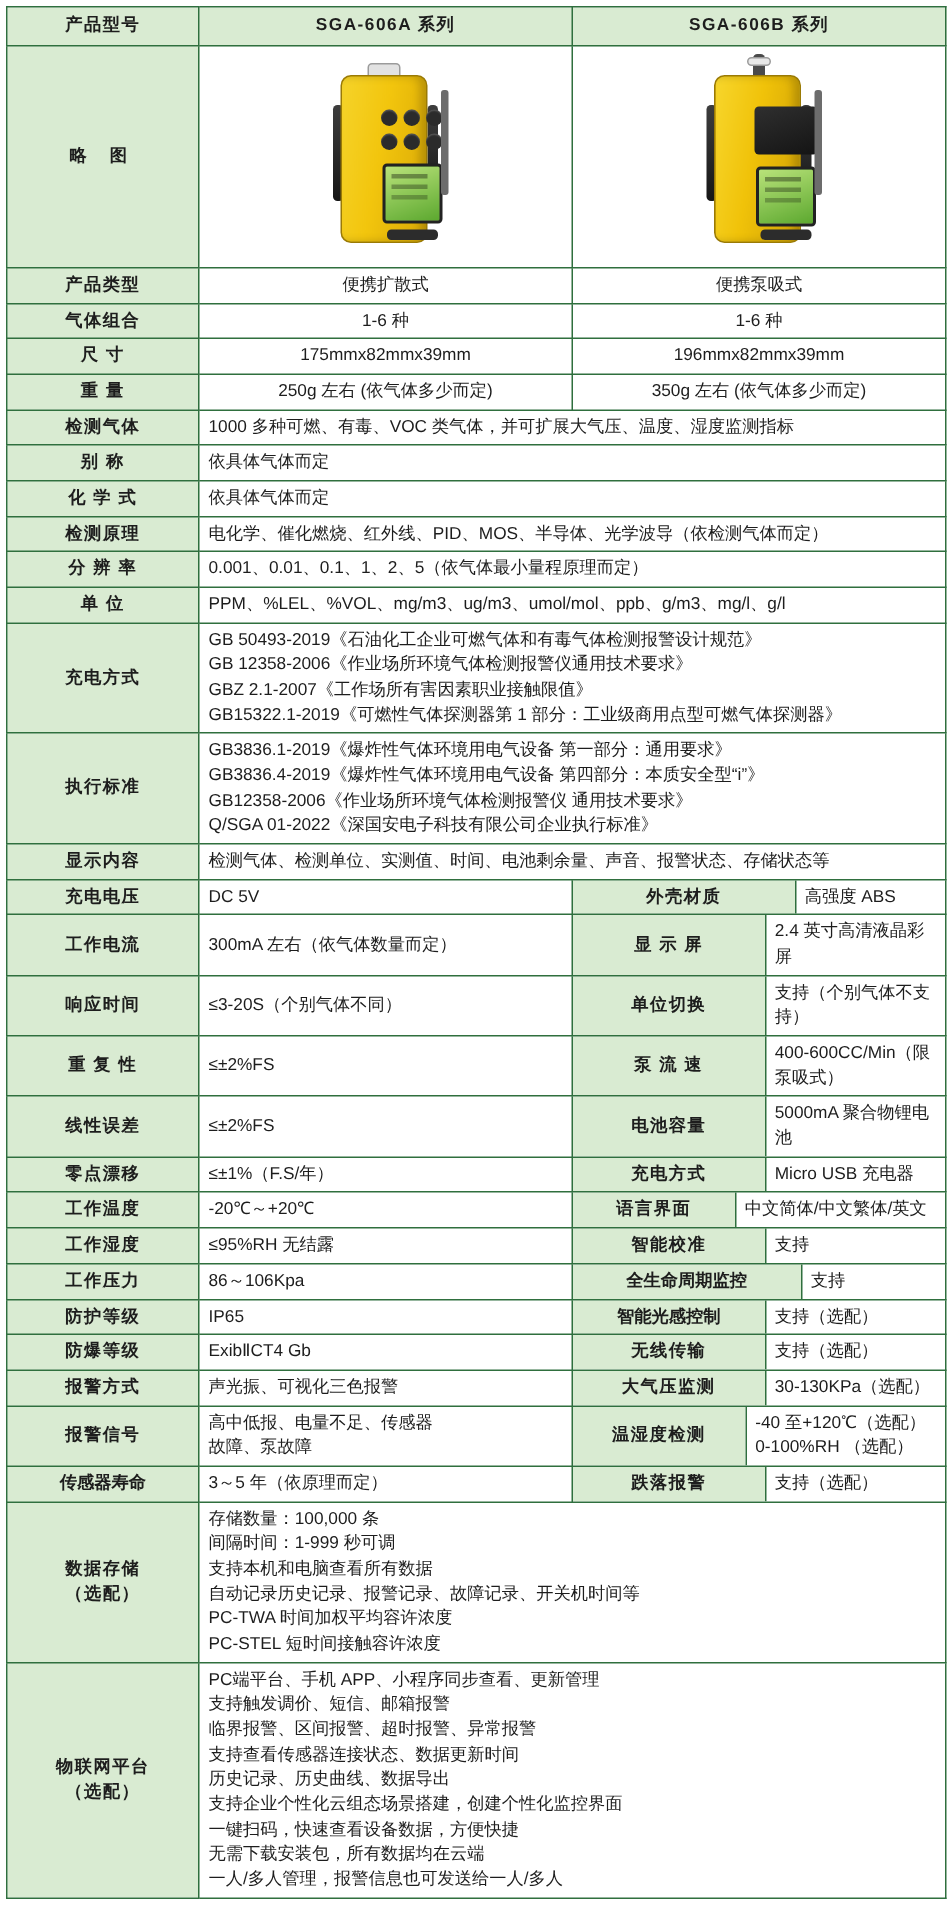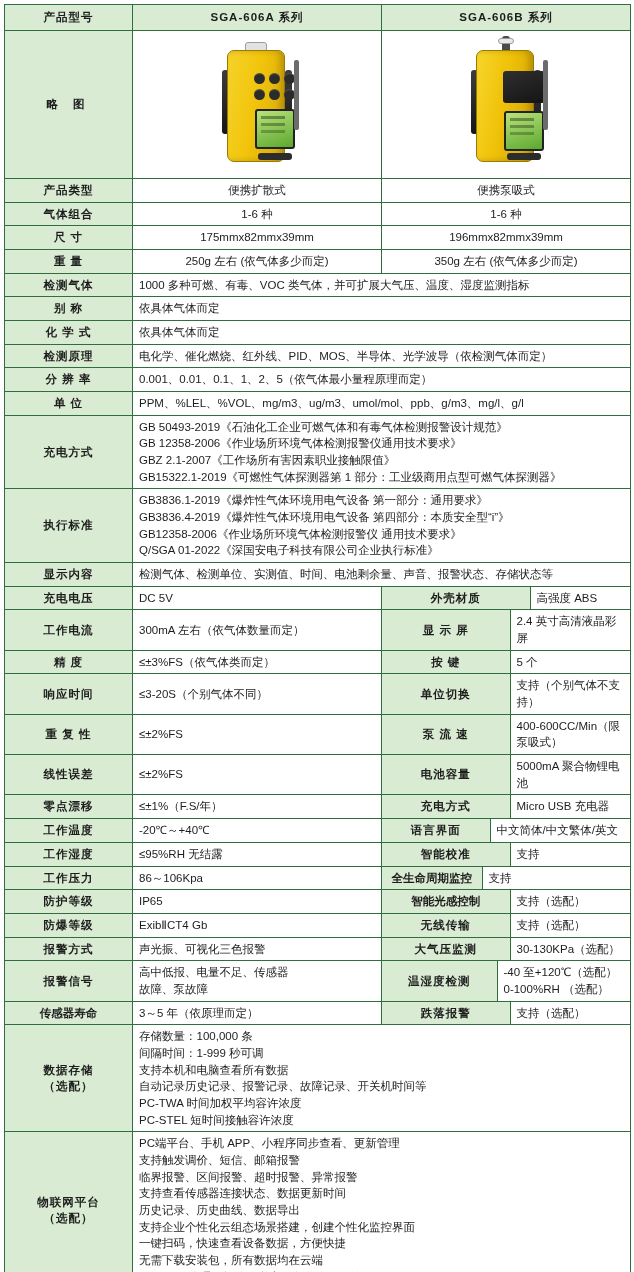--- a/index.html
+++ b/index.html
@@ -313,34 +313,20 @@
             <tbody>
                 <tr>
               <td class="label" style="width:128px;border:0;border-right:1px solid #2f6f3e">显 示 屏</td>
               <td class="val" style="border:0">2.4 英寸高清液晶彩屏</td>
             </tr>
           </tbody>
             </table>
         </td>
       </tr>
       <tr>
-        <td class="label">精    度</td>
-        <td class="val">≤±3%FS（依气体类而定）</td>
-        <td class="val" style="padding:0">
-          <table style="width:100%;border-collapse:collapse">
-            <tbody>
-                <tr>
-              <td class="label" style="width:128px;border:0;border-right:1px solid #2f6f3e">按    键</td>
-              <td class="val" style="border:0">5 个</td>
-            </tr>
-          </tbody>
-            </table>
-        </td>
-      </tr>
-      <tr>
         <td class="label">响应时间</td>
         <td class="val">≤3-20S（个别气体不同）</td>
         <td class="val" style="padding:0">
           <table style="width:100%;border-collapse:collapse">
             <tbody>
                 <tr>
               <td class="label" style="width:128px;border:0;border-right:1px solid #2f6f3e">单位切换</td>
               <td class="val" style="border:0">支持（个别气体不支持）</td>
             </tr>
           </tbody>
@@ -384,21 +370,21 @@
                 <tr>
               <td class="label" style="width:128px;border:0;border-right:1px solid #2f6f3e">充电方式</td>
               <td class="val" style="border:0">Micro USB 充电器</td>
             </tr>
           </tbody>
             </table>
         </td>
       </tr>
       <tr>
         <td class="label">工作温度</td>
-        <td class="val">-20℃～+40℃</td>
+        <td class="val">-20℃～+20℃</td>
         <td class="val" style="padding:0">
           <table style="width:100%;border-collapse:collapse">
             <tbody>
                 <tr>
               <td class="label" style="width:108px;border:0;border-right:1px solid #2f6f3e">语言界面</td>
               <td class="val" style="border:0">中文简体/中文繁体/英文</td>
             </tr>
           </tbody>
             </table>
         </td>
@@ -417,21 +403,21 @@
             </table>
         </td>
       </tr>
       <tr>
         <td class="label">工作压力</td>
         <td class="val">86～106Kpa</td>
         <td class="val" style="padding:0">
           <table style="width:100%;border-collapse:collapse">
             <tbody>
                 <tr>
-              <td class="label" style="width:100px;border:0;border-right:1px solid #2f6f3e;letter-spacing:0">全生命周期监控</td>
+              <td class="label" style="width:152px;border:0;border-right:1px solid #2f6f3e;letter-spacing:0">全生命周期监控</td>
               <td class="val" style="border:0">支持</td>
             </tr>
           </tbody>
             </table>
         </td>
       </tr>
       <tr>
         <td class="label">防护等级</td>
         <td class="val">IP65</td>
         <td class="val" style="padding:0">

